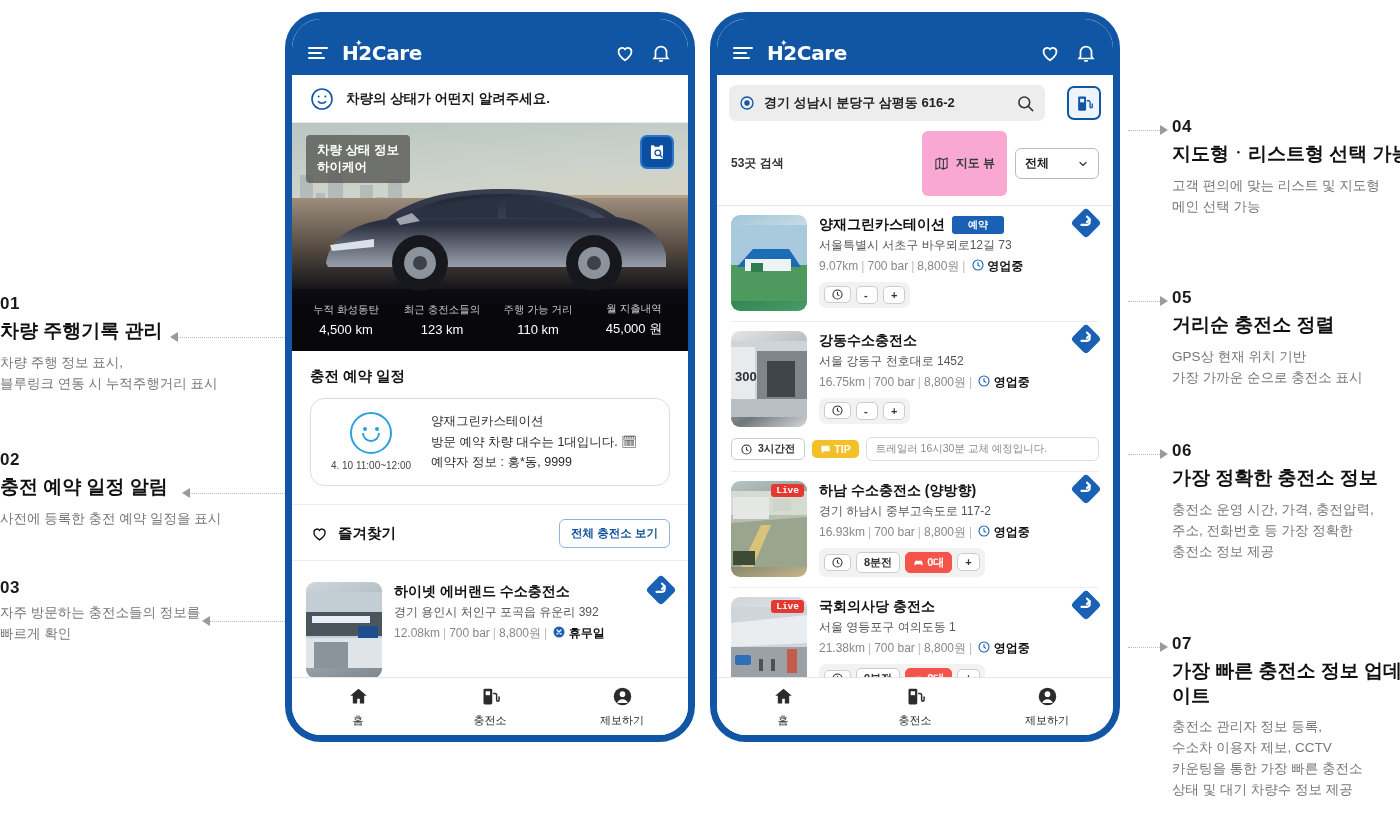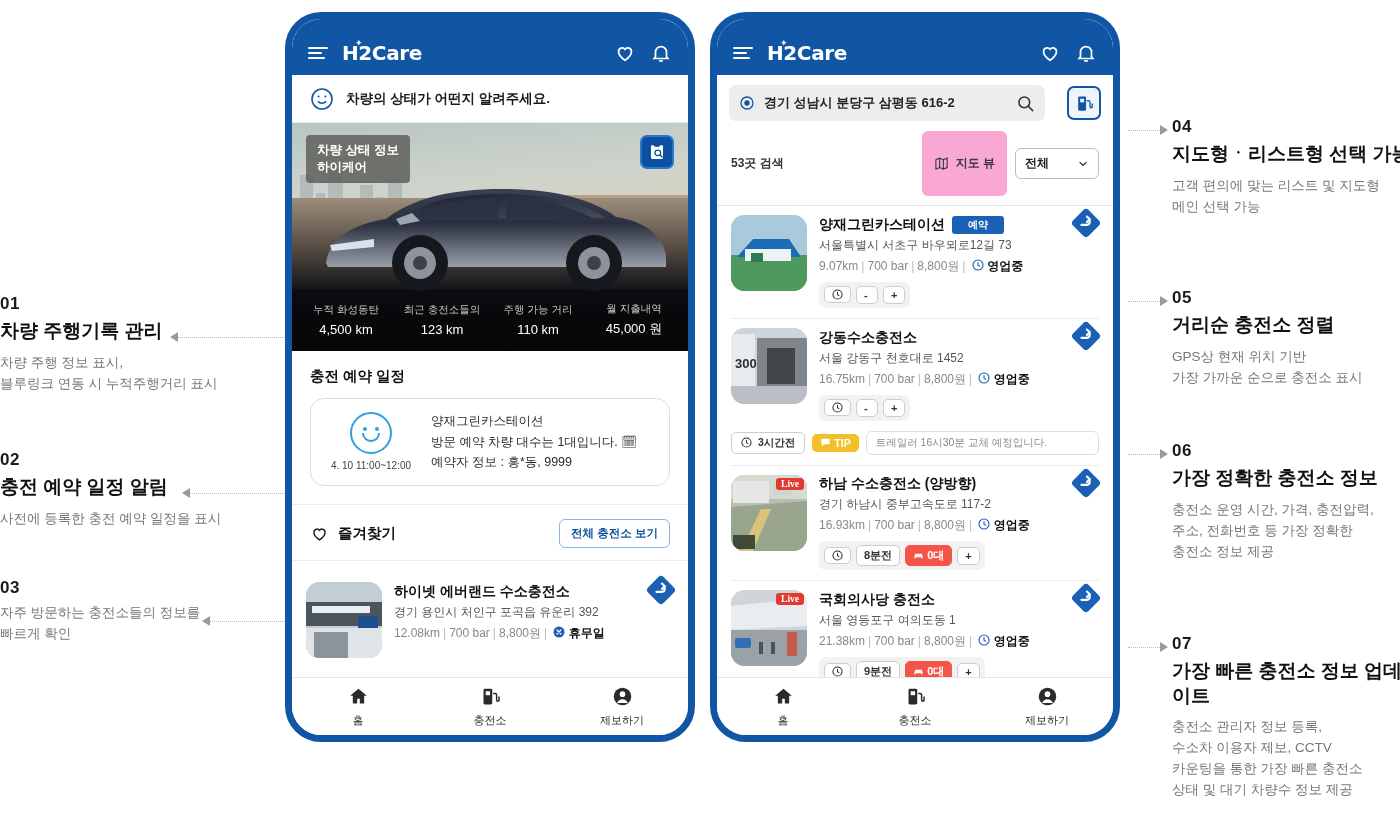--- a/index.html
+++ b/index.html
@@ -142,21 +142,21 @@
   }
   .fav-title { font-size: 14.5px; font-weight: bold; color: #111; margin-left: 9px; }
   .fav-btn {
     margin-left: auto; border: 1px solid #8fb4da; color: #12549b;
     font-size: 11.5px; font-weight: bold; padding: 6px 11px; border-radius: 6px; background:#fff;
   }
   .fav-list { border-top: 1px solid #ececec; padding: 12px 14px 0; flex: 1; overflow: hidden; }
 
   
   .st-row { display: flex; gap: 12px; padding: 9px 0 10px; position: relative; }
-  .st-thumb { width: 76px; height: 76px; border-radius: 14px; flex: none; position: relative; overflow: hidden; }
+  .st-thumb { width: 76px; height: 96px; border-radius: 9px; flex: none; position: relative; overflow: hidden; }
   .st-body { flex: 1; min-width: 0; }
   .st-name { font-size: 14px; font-weight: bold; color: #111; display: inline-block; vertical-align: middle; }
   .st-tag {
     display: inline-block; vertical-align: middle; margin-left: 7px;
     background: #1a61b5; color: #fff; font-size: 10px; font-weight: bold;
     padding: 2px 16px; border-radius: 3px;
   }
   .st-addr { font-size: 12px; color: #555; margin-top: 3px; }
   .st-meta { font-size: 12px; color: #888; margin-top: 4px; }
   .st-meta b { color: #111; font-weight: bold; }
@@ -170,21 +170,21 @@
   .chip {
     background: #fff; border: 1px solid #ccc; border-radius: 5px;
     font-size: 11px; padding: 2px 7px; min-width: 22px; text-align: center;
     color: #333; margin-right: 5px; display: flex; align-items: center; gap: 3px; font-weight: 600;
   }
   .chip.red { background: #f4544a; border-color: #f4544a; color: #fff; }
   .chip:last-child { margin-right: 0; }
   .live-badge {
     position: absolute; right: 3px; top: 3px; background: #e23a30; color: #fff;
     font-size: 9.5px; font-weight: bold; padding: 1px 5px; border-radius: 3px;
-    font-family: Liberation Serif, serif;
+    font-family: Liberation Mono, monospace;
   }
   .tip-row { display: flex; align-items: center; gap: 7px; padding: 0 0 10px; }
   .time-chip {
     border: 1px solid #ccc; border-radius: 5px; font-size: 10.5px; color: #333;
     padding: 3px 9px; display: flex; align-items: center; gap: 6px; font-weight: 600; background:#fff;
   }
   .tip-chip {
     background: #f3c028; color: #fff; font-size: 10.5px; font-weight: bold;
     padding: 3px 8px; border-radius: 5px; display: flex; align-items: center; gap: 3px;
   }

